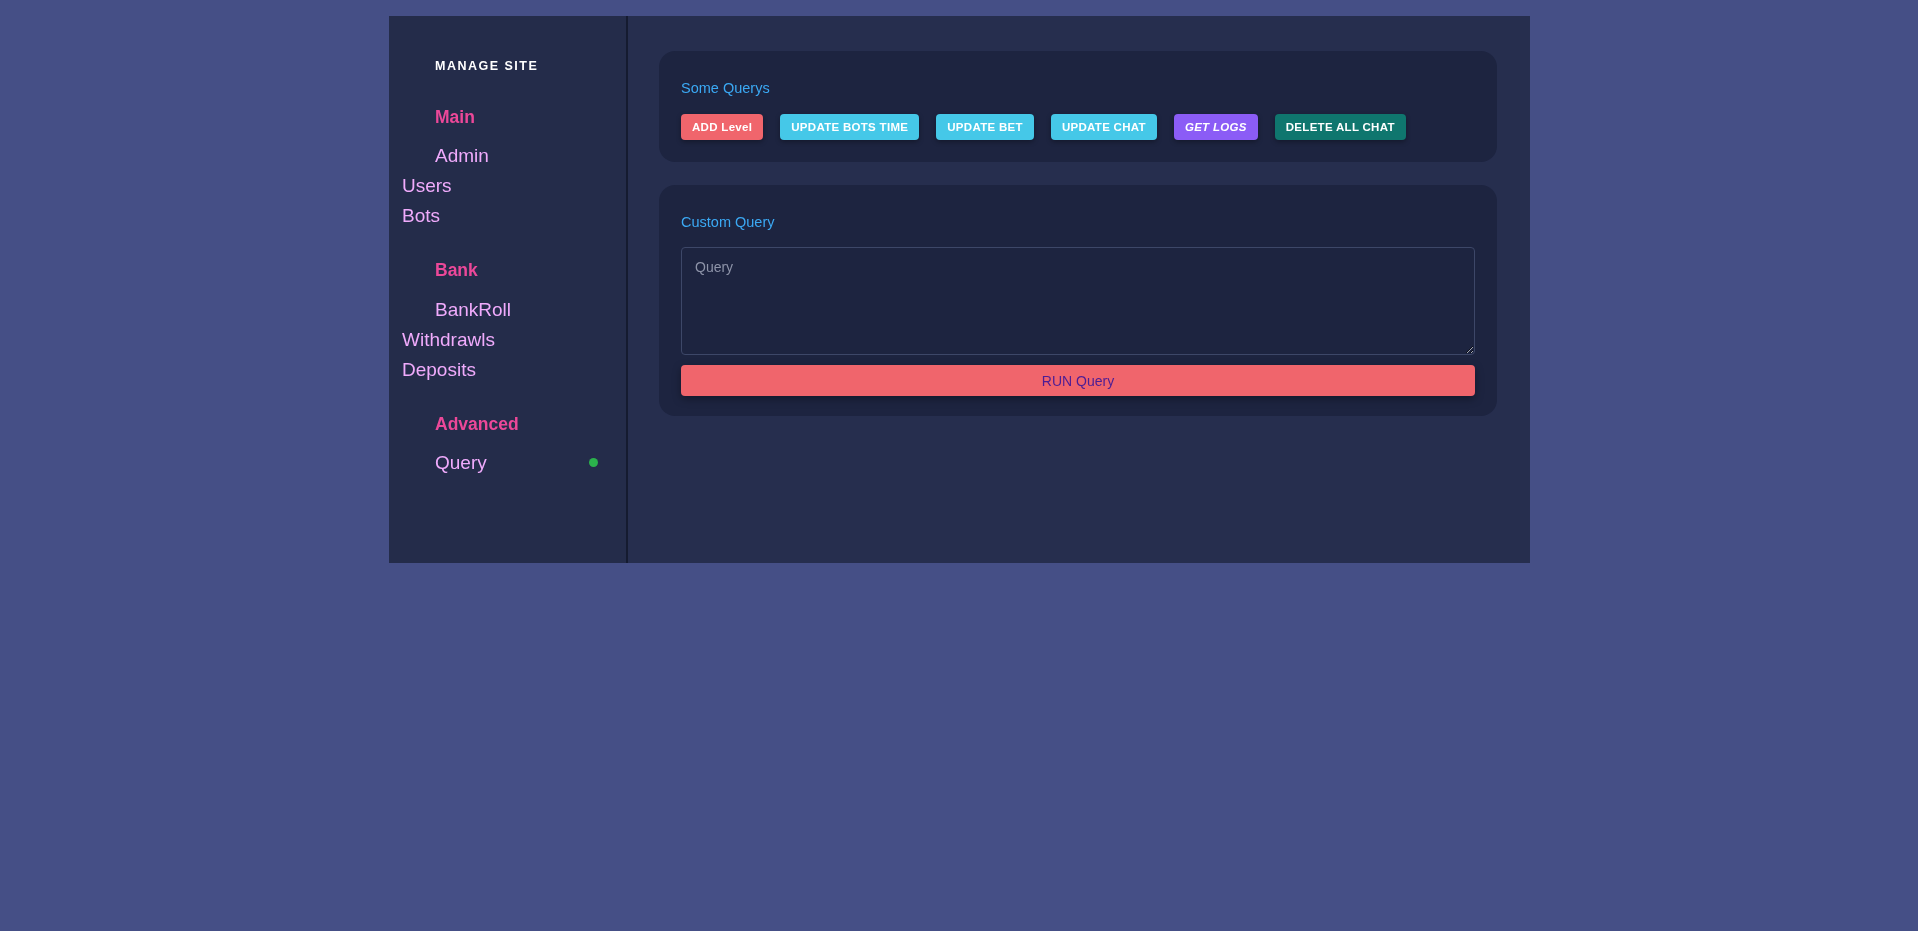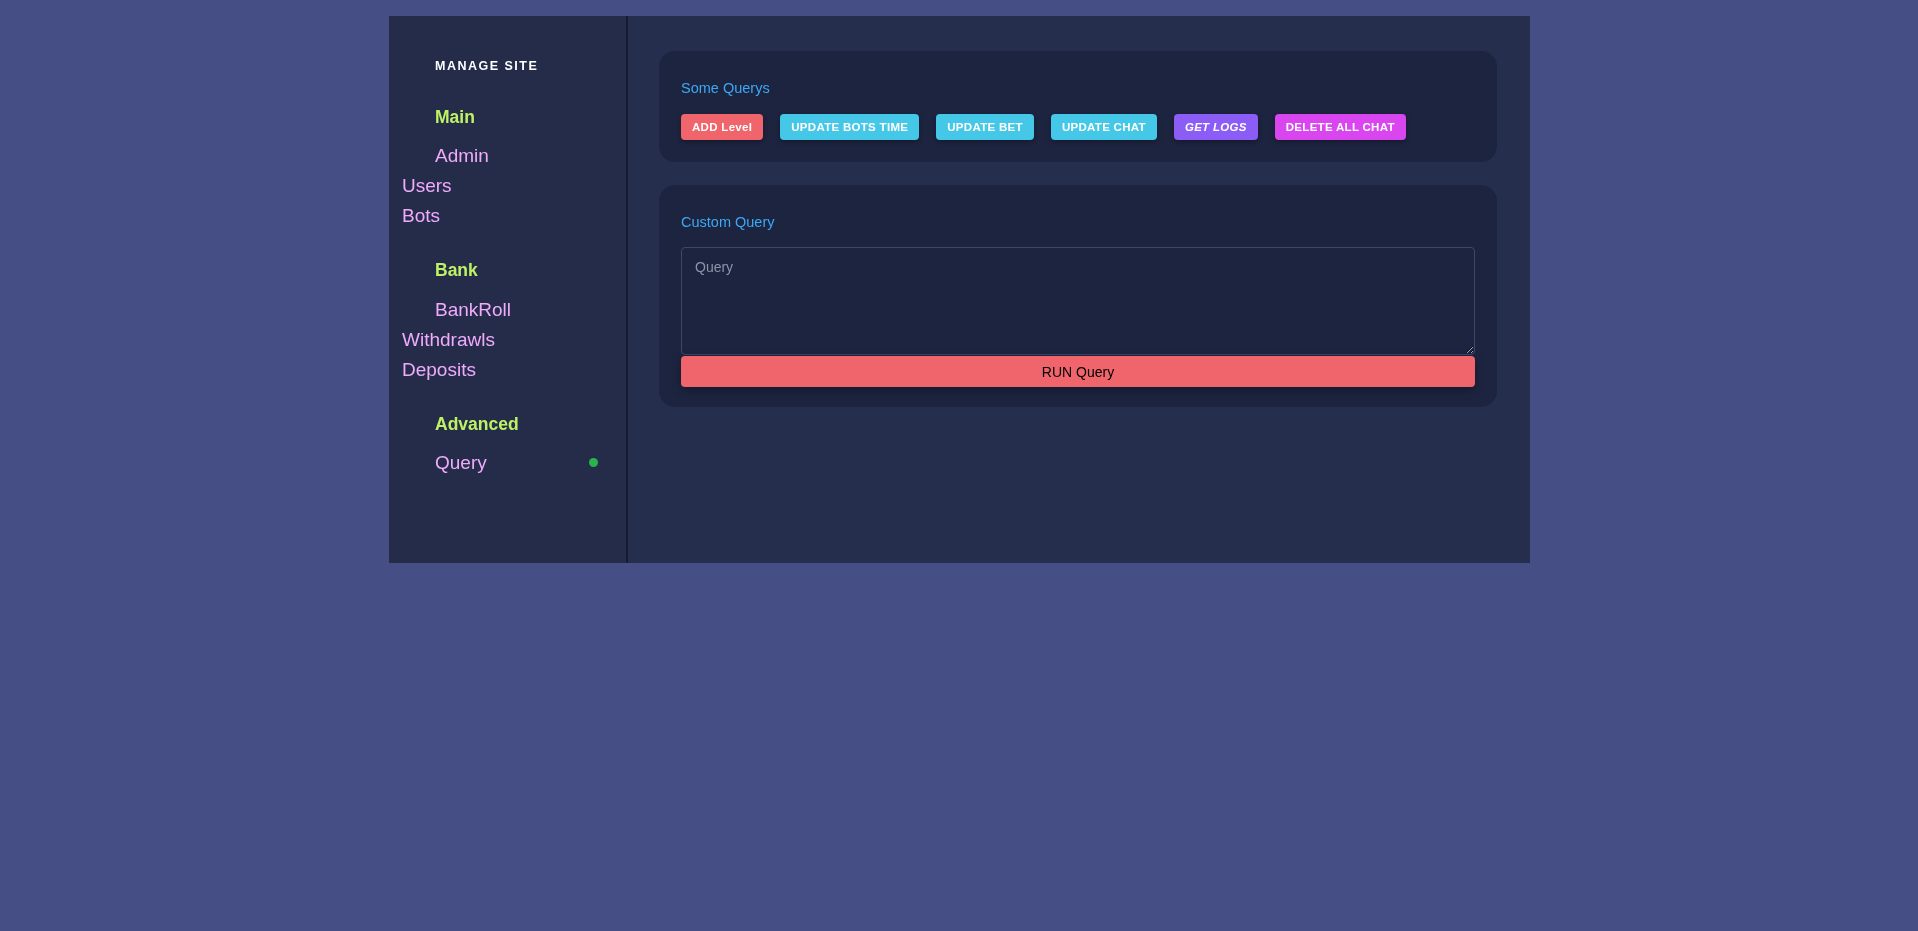--- a/index.html
+++ b/index.html
@@ -42,21 +42,21 @@
     font-weight: bold;
     letter-spacing: 1.5px;
     padding: 44px 4px 0 46px;
     line-height: 1;
   }
   .nav-group {
     margin-top: 34px;
   }
   .nav-group.first { margin-top: 36px; }
   .nav-title {
-    color: #bef264;
+    color: #ec4899;
     font-size: 17.5px;
     font-weight: bold;
     padding: 0 0 0 46px;
     line-height: 1;
     margin-bottom: 17px;
   }
   .nav-item {
     display: flex;
     align-items: center;
     justify-content: space-between;
@@ -156,22 +156,22 @@
   }
   .textarea::placeholder { color: #8d93a8; }
 
   .run-btn {
     display: block;
     width: 100%;
     box-sizing: border-box;
     border: none;
     border-radius: 4px;
     height: 31px;
-    margin-top: 1px;
-    color: #000000;
+    margin-top: 10px;
+    color: #4c1d95;
     font-family: "Liberation Sans", sans-serif;
     font-size: 14px;
     cursor: pointer;
     box-shadow: 0 3px 8px rgba(0,0,0,0.34);
   }
 </style>
 </head>
 <body style="background: rgb(69, 79, 134);">
 
 <div class="app">
@@ -218,21 +218,21 @@
   <section class="main">
 
     <div class="card first">
       <div class="card-heading">Some Querys</div>
       <div class="btn-row">
         <button class="btn" style="background: rgb(240, 101, 108);">ADD Level</button>
         <button class="btn" style="background: rgb(69, 200, 232);">UPDATE BOTS TIME</button>
         <button class="btn" style="background: rgb(69, 200, 232);">UPDATE BET</button>
         <button class="btn" style="background: rgb(69, 200, 232);">UPDATE CHAT</button>
         <button class="btn" style="background: #8b5cf6; font-style: italic;">GET LOGS</button>
-        <button class="btn" style="background: #d946ef;">DELETE ALL CHAT</button>
+        <button class="btn" style="background: #0f766e;">DELETE ALL CHAT</button>
       </div>
     </div>
 
     <div class="card second">
       <div class="card-heading">Custom Query</div>
       <textarea class="textarea" placeholder="Query" style=""></textarea>
       <button class="run-btn" style="background: rgb(240, 101, 108);">RUN Query</button>
     </div>
   </section>
 

